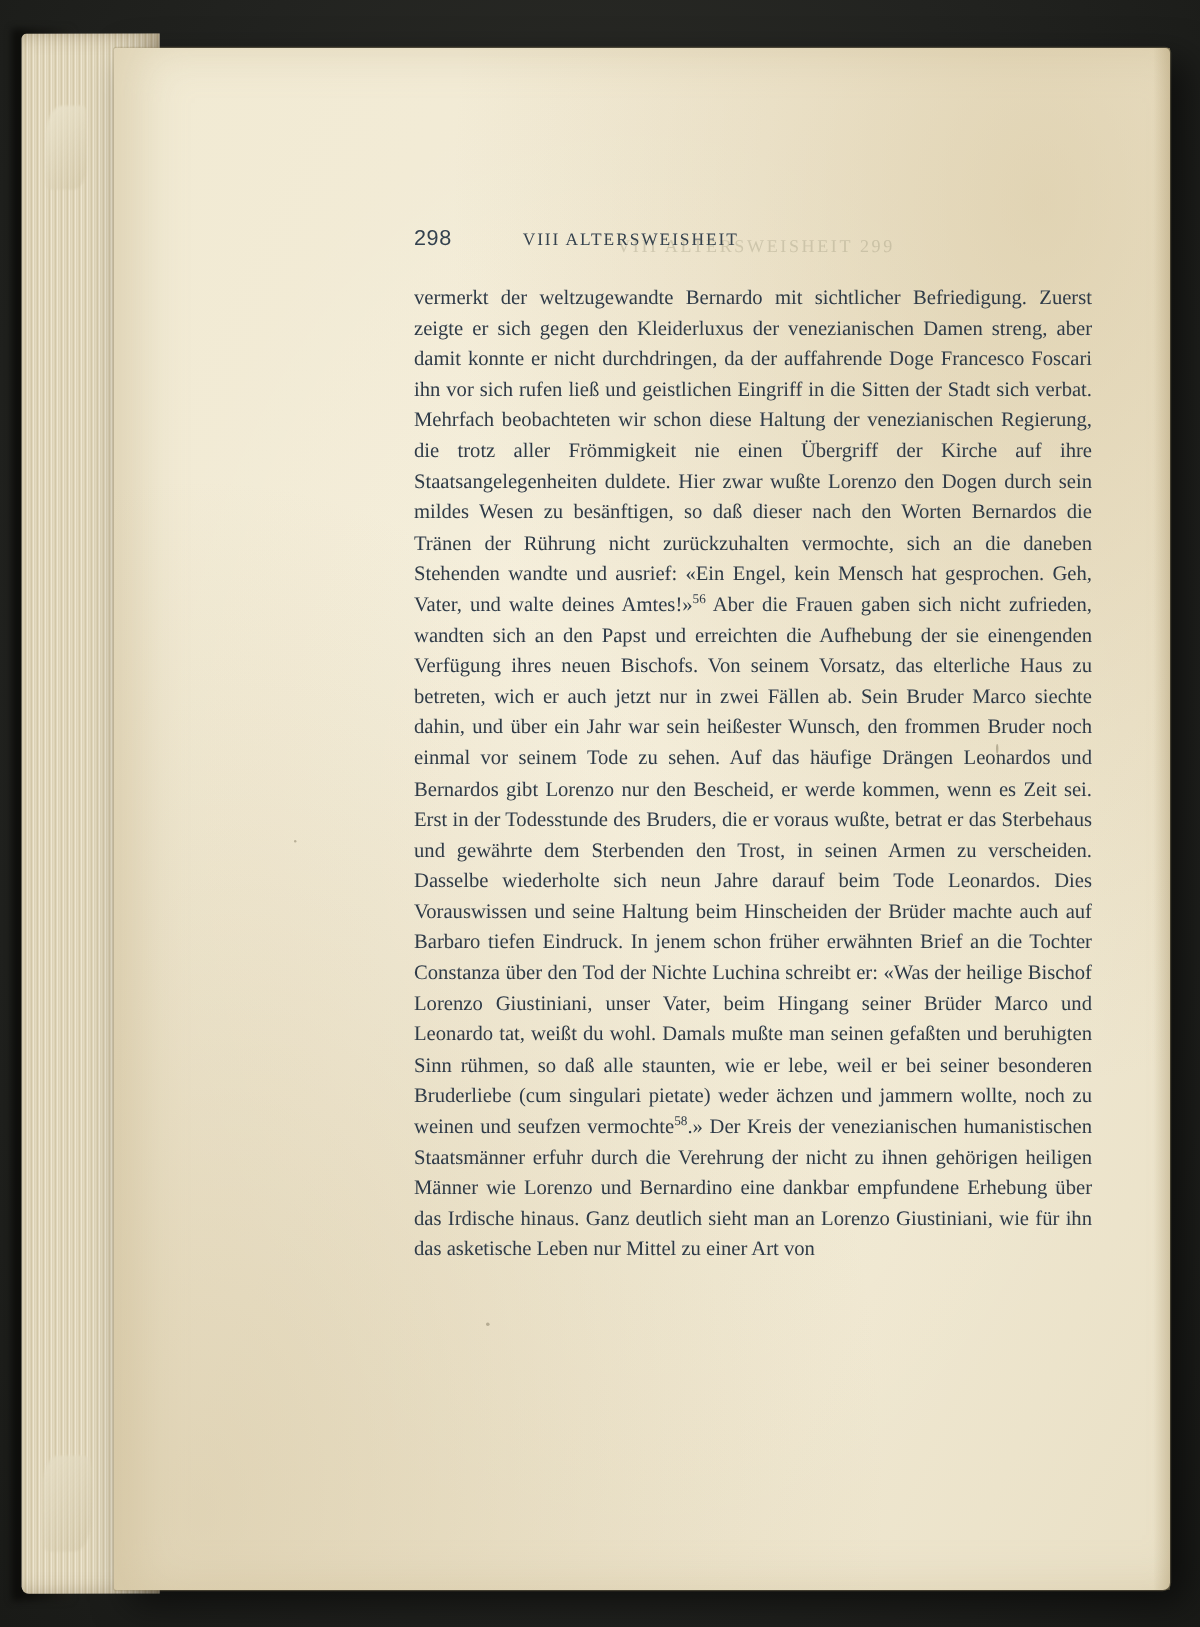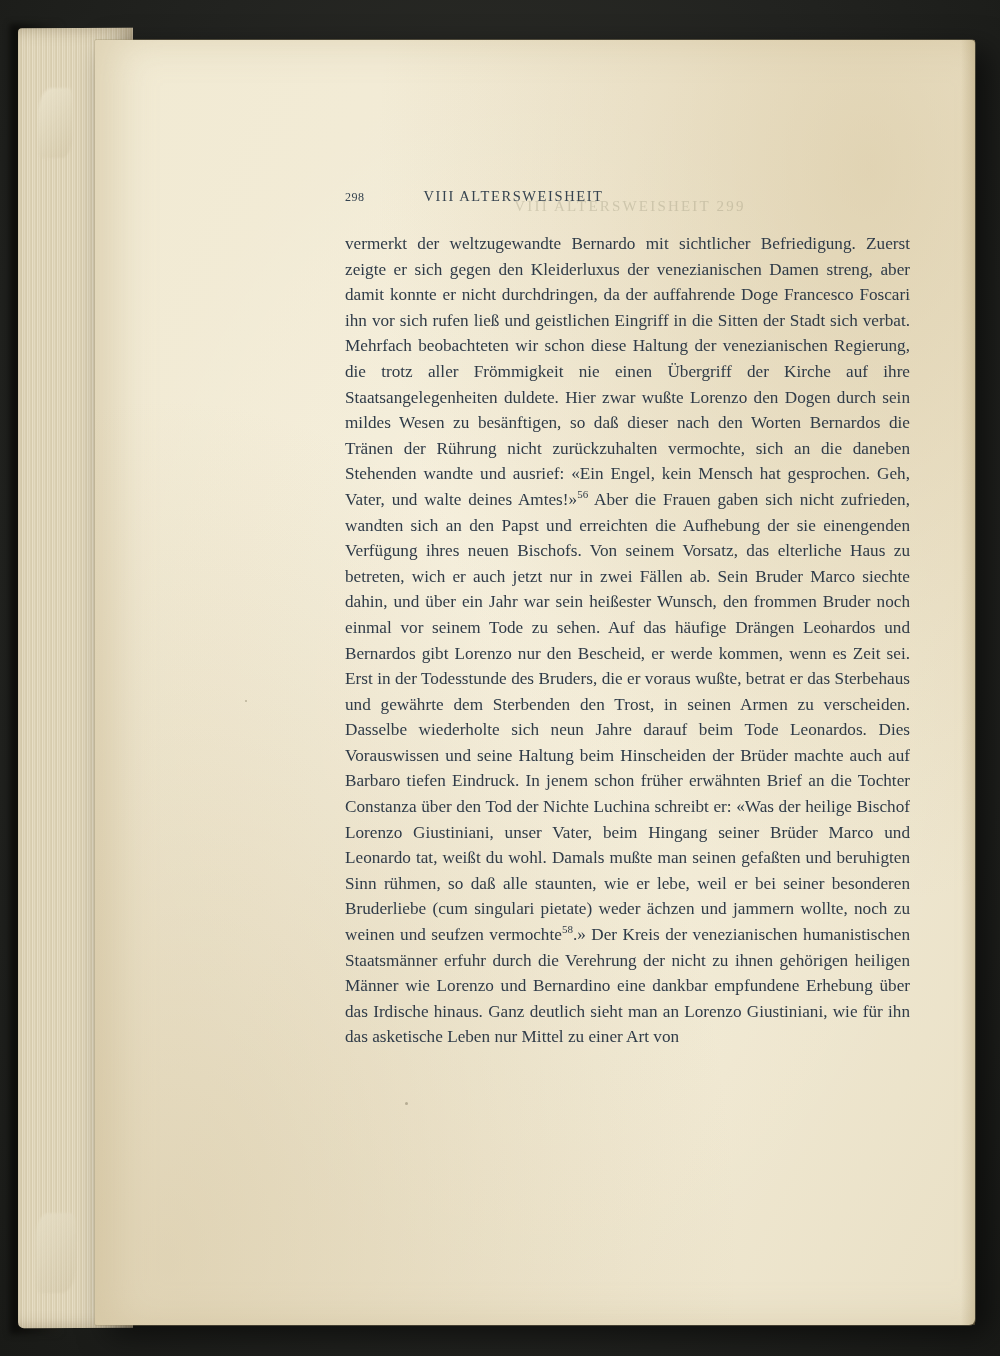--- a/index.html
+++ b/index.html
@@ -103,24 +103,24 @@
   }
   .running-head {
     display: flex;
     align-items: baseline;
     font-size: 15.5px;
     letter-spacing: 1.2px;
     color: #3c4550;
     margin-bottom: 26px;
   }
   .folio {
-    font-size: 12px;
+    font-size: 18px;
     letter-spacing: 0.5px;
     color: #33414e;
-    font-family: Liberation Serif, serif;
+    font-family: Liberation Sans, sans-serif;
   }
   .head-title {
     margin-left: 59px;
     font-size: 14.5px;
     letter-spacing: 1.6px;
     color: #36434f;
   }
   .body-text {
     font-size: 17.2px;
     line-height: 25.6px;

